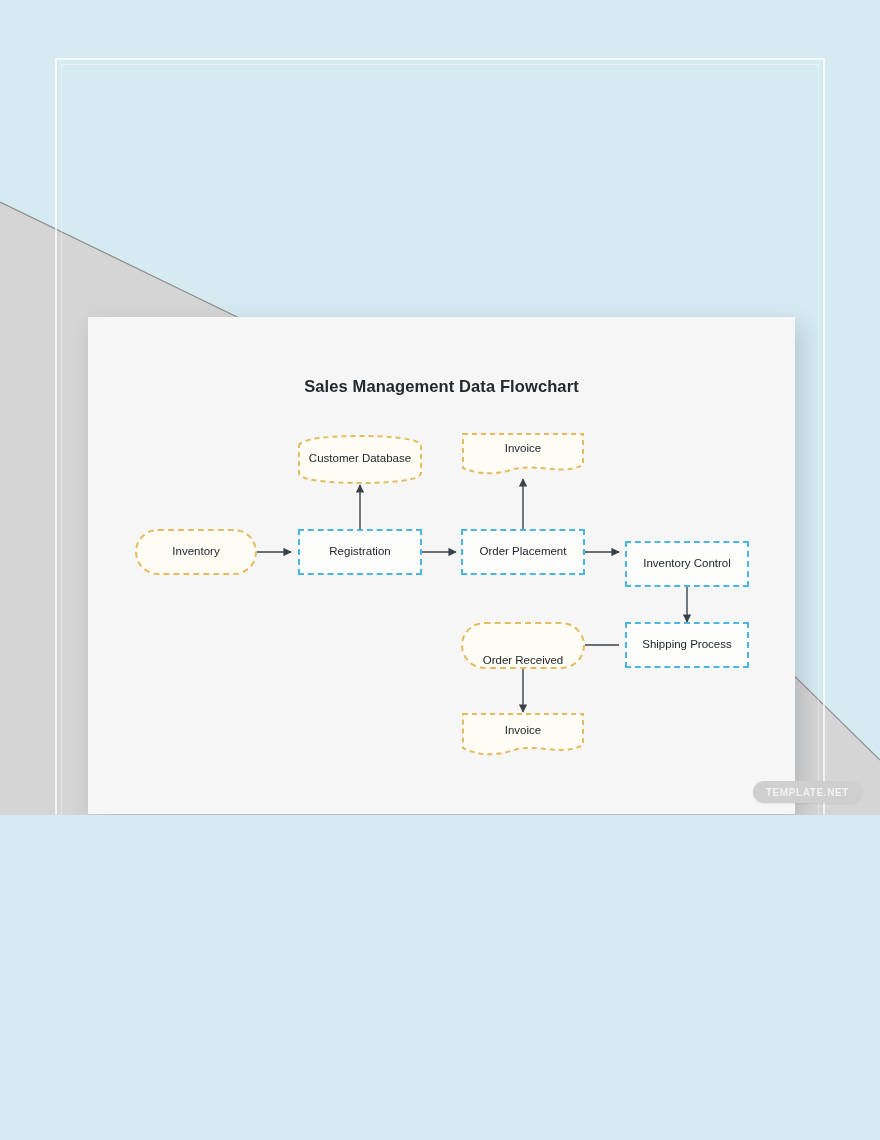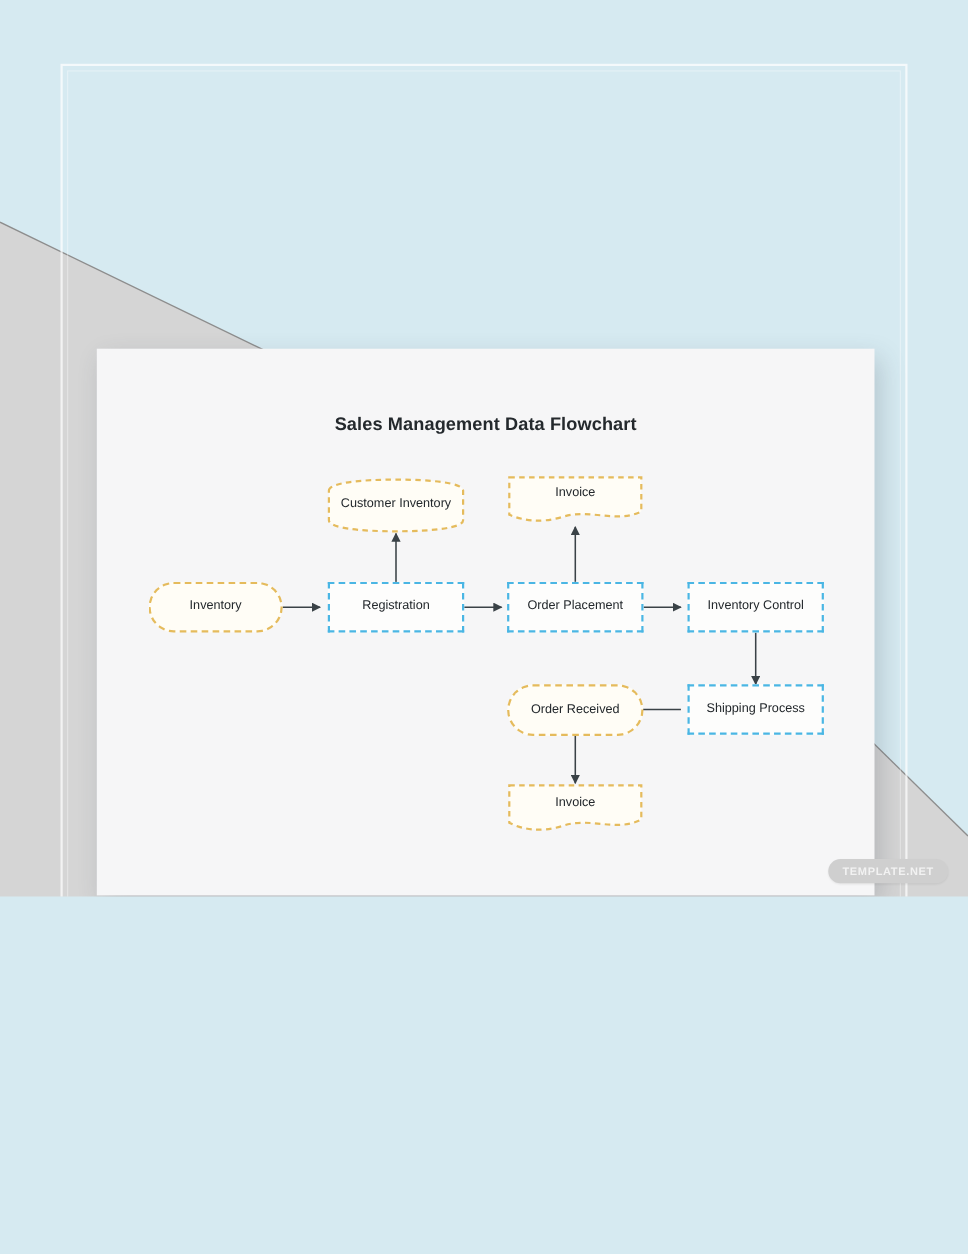--- a/index.html
+++ b/index.html
@@ -214,44 +214,44 @@
       </div>
 
       <div class="node process" style="left:210px; top:212px; width:124px; height:46px;">
         <span class="node-label">Registration</span>
       </div>
 
       <div class="node process" style="left:373px; top:212px; width:124px; height:46px;">
         <span class="node-label">Order Placement</span>
       </div>
 
-      <div class="node process" style="left:537px; top:212px; width:124px; height:46px;">
+      <div class="node process" style="left:537px; top:224px; width:124px; height:46px;">
         <span class="node-label">Inventory Control</span>
       </div>
 
       <div class="shapewrap" style="left:209px; top:117px; width:126px; height:51px;">
         <svg width="126" height="51" viewBox="0 0 126 51">
           <path d="M2,12 C2,5 30,2 63,2 C96,2 124,5 124,12 L124,39 C124,46 96,49 63,49 C30,49 2,46 2,39 Z" fill="#fffdf6" stroke="#e5bb5c" stroke-width="2" stroke-dasharray="5,4"></path>
           <path d="M2,12 C2,19 30,22 63,22 C96,22 124,19 124,12" fill="none" stroke="#e5bb5c" stroke-width="2" stroke-dasharray="5,4" opacity="0.0"></path>
         </svg>
-        <div class="shape-text" style="top:18px;">Customer Inventory</div>
+        <div class="shape-text" style="top:18px;">Customer Database</div>
       </div>
 
       <div class="shapewrap" style="left:373px; top:115px; width:124px; height:47px;">
         <svg width="124" height="47" viewBox="0 0 124 47">
           <path d="M2,2 L122,2 L122,33 C100,44 74,30 50,38 C30,44 14,41 2,36 Z" fill="#fffdf6" stroke="#e5bb5c" stroke-width="2" stroke-dasharray="5,4"></path>
         </svg>
         <div class="shape-text" style="top:10px;">Invoice</div>
       </div>
 
       <div class="node process" style="left:537px; top:305px; width:124px; height:46px;">
         <span class="node-label">Shipping Process</span>
       </div>
 
-      <div class="node terminator" style="left:373px; top:305px; width:124px; height:47px;">
+      <div class="node terminator" style="left:373px; top:305px; width:124px; height:47px;align-items:flex-end;">
         <span class="node-label">Order Received</span>
       </div>
 
       <div class="shapewrap" style="left:373px; top:395px; width:124px; height:48px;">
         <svg width="124" height="48" viewBox="0 0 124 48">
           <path d="M2,2 L122,2 L122,33 C100,45 74,30 50,39 C30,45 14,42 2,36 Z" fill="#fffdf6" stroke="#e5bb5c" stroke-width="2" stroke-dasharray="5,4"></path>
         </svg>
         <div class="shape-text" style="top:12px;">Invoice</div>
       </div>
 

